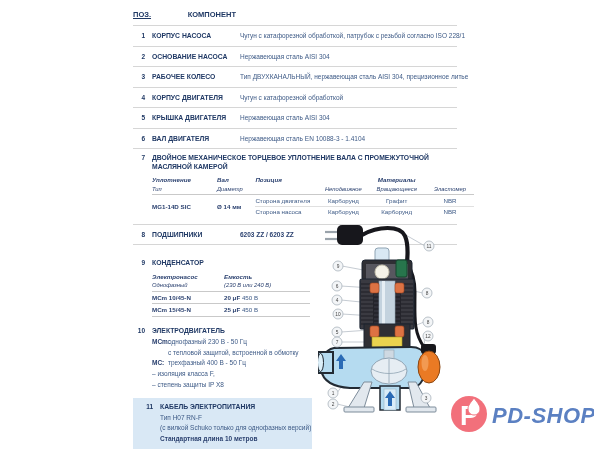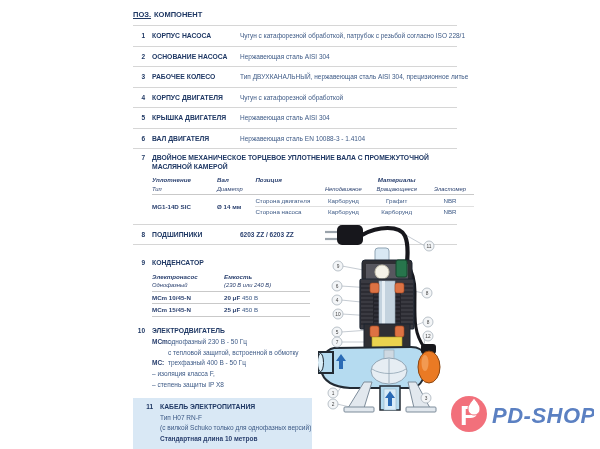--- a/index.html
+++ b/index.html
@@ -2,22 +2,22 @@
 <html><head>
 <meta charset="utf-8">
 <style>
   html,body{margin:0;padding:0;background:#ffffff;}
   .page{position:relative;width:600px;height:449px;background:#ffffff;overflow:hidden;
         font-family:"Liberation Sans",sans-serif;color:#3d5a86;}
   
   .spec{position:absolute;left:133px;top:8px;width:324px;font-size:6.5px;line-height:1.25;}
   .hdr{display:flex;padding:2px 0 6px 0;border-bottom:1px solid #d6d6d6;
        font-weight:bold;font-size:7.5px;color:#1f3864;}
-  .hdr .h-pos{width:21px;text-decoration:underline;}
-  .hdr .h-comp{width:72px;}
+  .hdr .h-pos{width:31px;text-decoration:underline;}
+  .hdr .h-comp{width:72px;text-align:right;}
   .num{width:12px;text-align:right;margin-right:7px;font-weight:bold;color:#1f3864;flex:none;}
   .name{width:82px;margin-right:6px;font-weight:bold;color:#1f3864;font-size:6.8px;flex:none;}
   .desc{flex:1;white-space:nowrap;color:#3d5a86;}
   .row{display:flex;padding:6px 0 5px 0;border-bottom:1px solid #d6d6d6;align-items:flex-start;}
   .sect{padding:5px 0 6px 0;border-bottom:1px solid #d6d6d6;}
   .sect-head{display:flex;}
   .sect-title{font-weight:bold;color:#1f3864;font-size:6.8px;}
   
   table{border-collapse:collapse;}
   .seal-table{width:322px;margin:4px 0 0 19px;font-size:6.2px;color:#3d5a86;}

